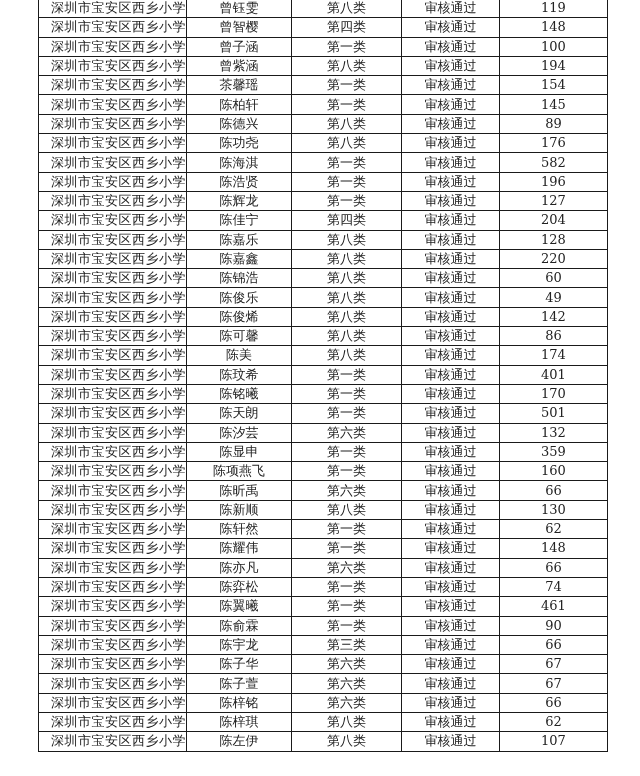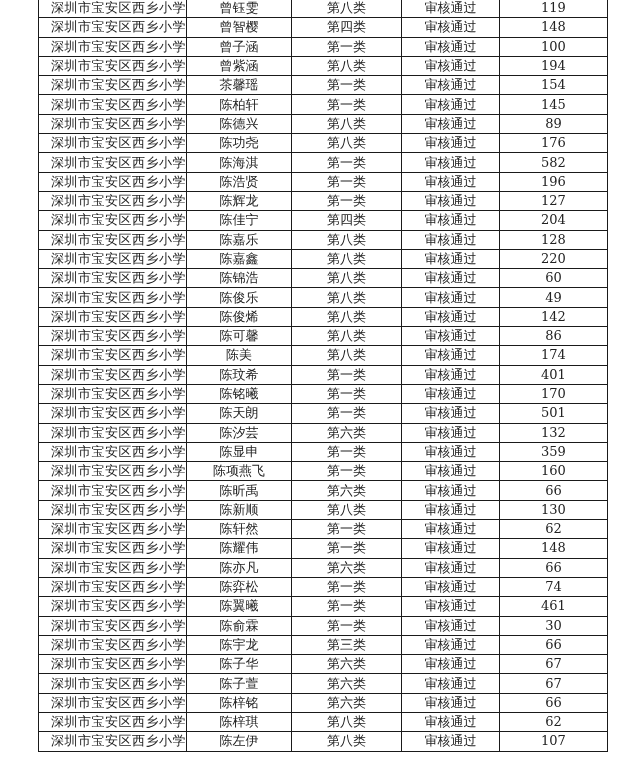--- a/index.html
+++ b/index.html
@@ -260,21 +260,21 @@
           <td class="c">陈翼曦</td>
           <td class="c">第一类</td>
           <td class="c">审核通过</td>
           <td class="c">461</td>
         </tr>
         <tr>
           <td class="school">深圳市宝安区西乡小学</td>
           <td class="c">陈俞霖</td>
           <td class="c">第一类</td>
           <td class="c">审核通过</td>
-          <td class="c">30</td>
+          <td class="c">90</td>
         </tr>
         <tr>
           <td class="school">深圳市宝安区西乡小学</td>
           <td class="c">陈宇龙</td>
           <td class="c">第三类</td>
           <td class="c">审核通过</td>
           <td class="c">66</td>
         </tr>
         <tr>
           <td class="school">深圳市宝安区西乡小学</td>

